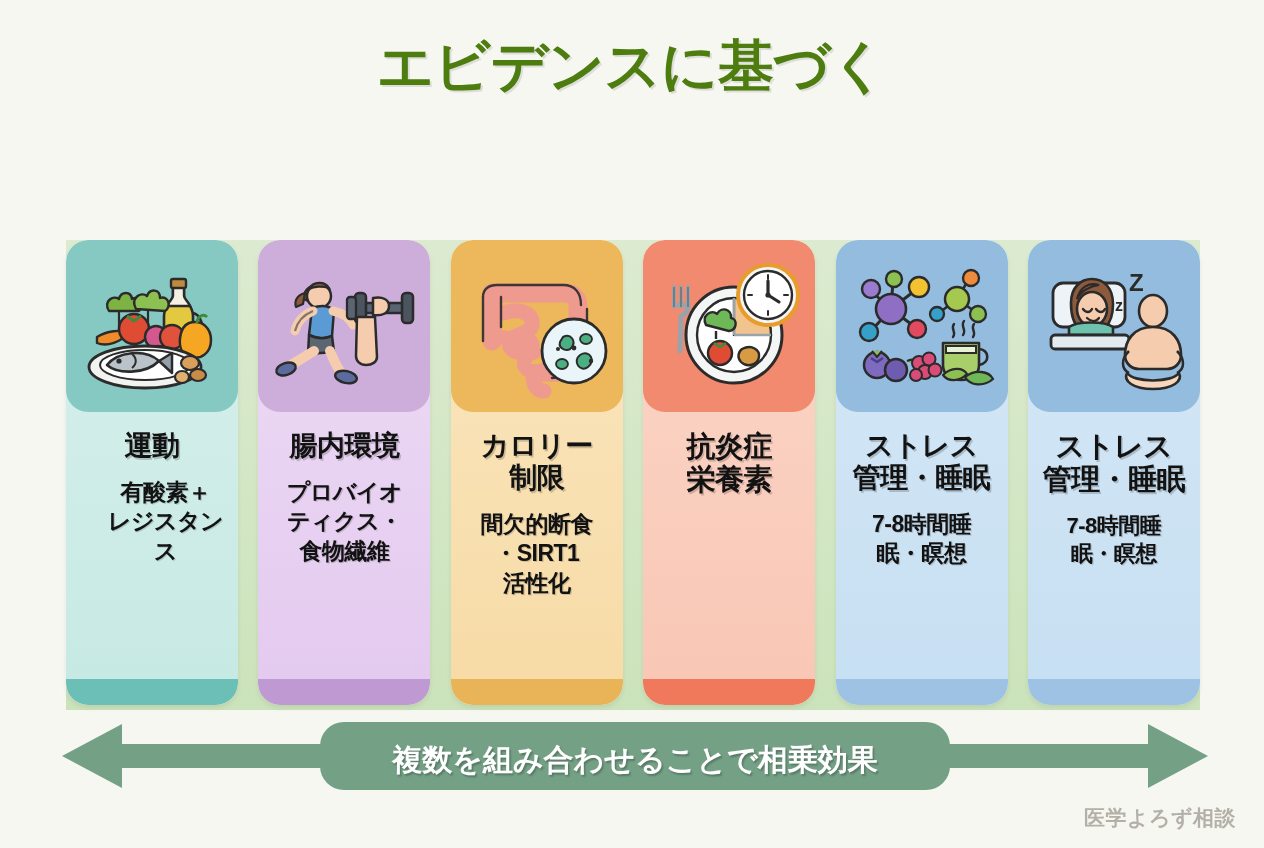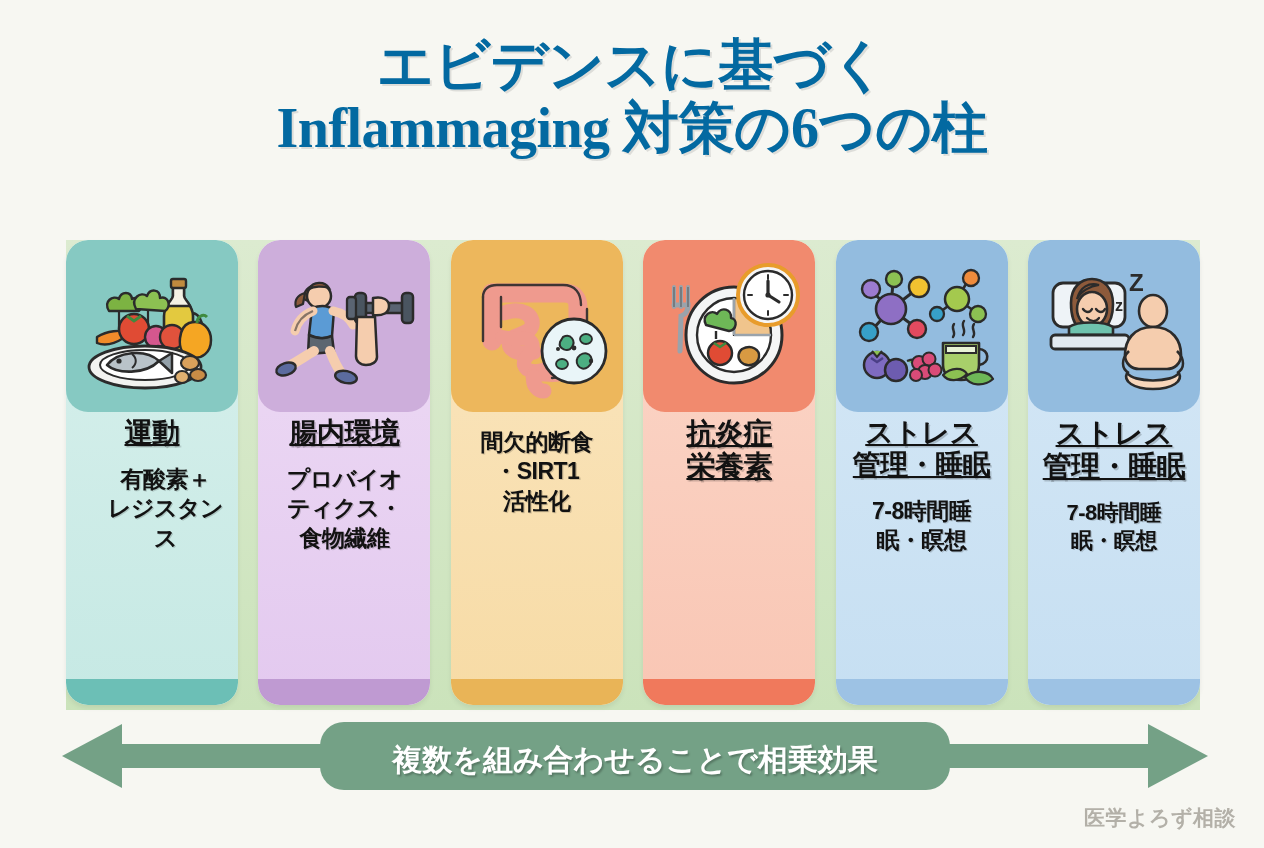--- a/index.html
+++ b/index.html
@@ -10,24 +10,23 @@
     overflow:hidden;position:relative;
   }
   #stage{position:relative;width:1264px;height:848px;}
 
   
   .title-block{
     position:absolute;left:0;top:34px;width:1264px;
     text-align:center;
   }
   .title-line{
-    font-weight:bold;color:#0369a1;
+    font-weight:bold;color:#4d7c0f;
     letter-spacing:-0.5px;line-height:1.13;
     text-shadow:2px 2px 0 rgba(0,0,0,0.10);
-    font-family:Liberation Serif, serif;
   }
   .title-line1{font-size:56px;}
   .title-line2{font-size:56px;}
 
   
   .cards{
     position:absolute;left:66px;top:240px;
     width:1134px;height:470px;
     display:flex;justify-content:space-between;
   }
@@ -46,28 +45,27 @@
   }
   .icon-box{
     width:172px;height:172px;
     border-radius:22px;
     display:flex;align-items:center;justify-content:center;
     flex:0 0 auto;
     position:relative;z-index:2;
   }
   .icon-box svg{display:block;}
   .card-title{
-    margin-top:5px;
+    margin-top:18px;
     font-size:28px;font-weight:bold;color:#121212;
     line-height:1.14;text-align:center;
     letter-spacing:-0.5px;
     text-shadow:1.5px 1.5px 0 rgba(0,0,0,0.18);
     position:relative;z-index:2;
     padding:0 4px;
-    text-decoration:underline;
   }
   .card-desc{
     margin-top:16px;
     font-size:23px;font-weight:bold;color:#121212;
     line-height:1.28;text-align:center;
     letter-spacing:-0.5px;
     text-shadow:1.3px 1.3px 0 rgba(0,0,0,0.16);
     position:relative;z-index:2;
     padding:0 6px;
   }
@@ -95,21 +93,20 @@
     margin-left:27px;
   }
 </style>
 </head>
 <body style="background: rgb(247, 247, 242);">
 
 <div id="stage">
 
   <div class="title-block">
     <div class="title-line title-line1">エビデンスに基づく</div>
-    <div class="title-line title-line2">Inflammaging 対策の6つの柱</div>
   </div>
 
   <div class="cards" style="background: linear-gradient(rgb(220, 235, 208) 0%, rgb(203, 227, 187) 100%);">
 
     <div class="card t1" style="background: linear-gradient(rgb(216, 240, 236) 0%, rgb(198, 233, 228) 100%);">
       <div class="card-bottom-bar" style="background: rgb(108, 191, 182);"></div>
       <div class="icon-box" style="background: rgb(134, 201, 194);">
         <svg width="150" height="150" viewBox="0 0 150 150">
 
           <path d="M96 36 h11 v9 c0 4 9 9 9 20 v33 c0 6-4 9-10 9h-9c-6 0-10-3-10-9V65c0-11 9-16 9-20z" fill="#e3c93f" stroke="#2b2b2b" stroke-width="2.6" stroke-linejoin="round"></path>
@@ -224,20 +221,22 @@
           <circle cx="112" cy="100" r="32" fill="#e9f5f8" stroke="#2b2b2b" stroke-width="2.8"></circle>
           <path d="M101 86 c8-4 13 4 9 10 -4 6-14 2-12-5z" fill="#4caf82" stroke="#2b2b2b" stroke-width="2"></path>
           <path d="M118 104 c10-6 16 6 8 12 -8 6-16-6-8-12z" fill="#4caf82" stroke="#2b2b2b" stroke-width="2"></path>
           <ellipse cx="124" cy="88" rx="6" ry="5" fill="#4caf82" stroke="#2b2b2b" stroke-width="1.8"></ellipse>
           <ellipse cx="100" cy="113" rx="6" ry="5" fill="#4caf82" stroke="#2b2b2b" stroke-width="1.8"></ellipse>
           <circle cx="112" cy="97" r="2.4" fill="#2b2b2b"></circle>
           <circle cx="129" cy="110" r="2.2" fill="#2b2b2b"></circle>
           <circle cx="96" cy="98" r="2" fill="#2b2b2b"></circle>
         </svg>
       </div>
+      <div class="card-title" style="white-space:pre-line;">カロリー
+制限</div>
       <div class="card-desc" style="white-space:pre-line;">間欠的断食
 ・SIRT1
 活性化</div>
     </div>
 
     <div class="card t4" style="background: linear-gradient(rgb(251, 215, 201) 0%, rgb(249, 198, 180) 100%);">
       <div class="card-bottom-bar" style="background: rgb(240, 121, 92);"></div>
       <div class="icon-box" style="background: rgb(241, 138, 110);">
         <svg width="150" height="150" viewBox="0 0 150 150">
 

